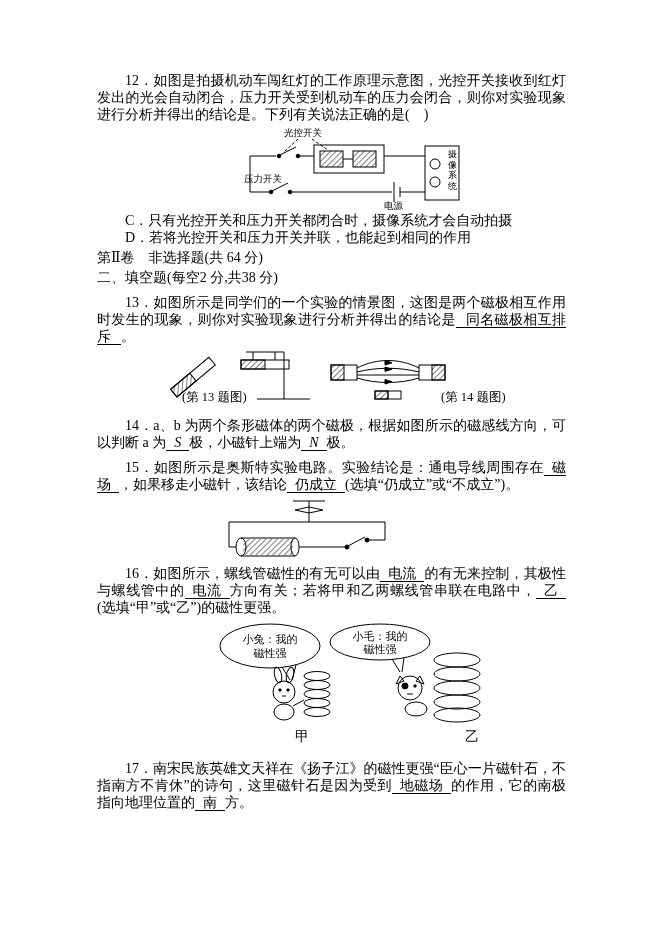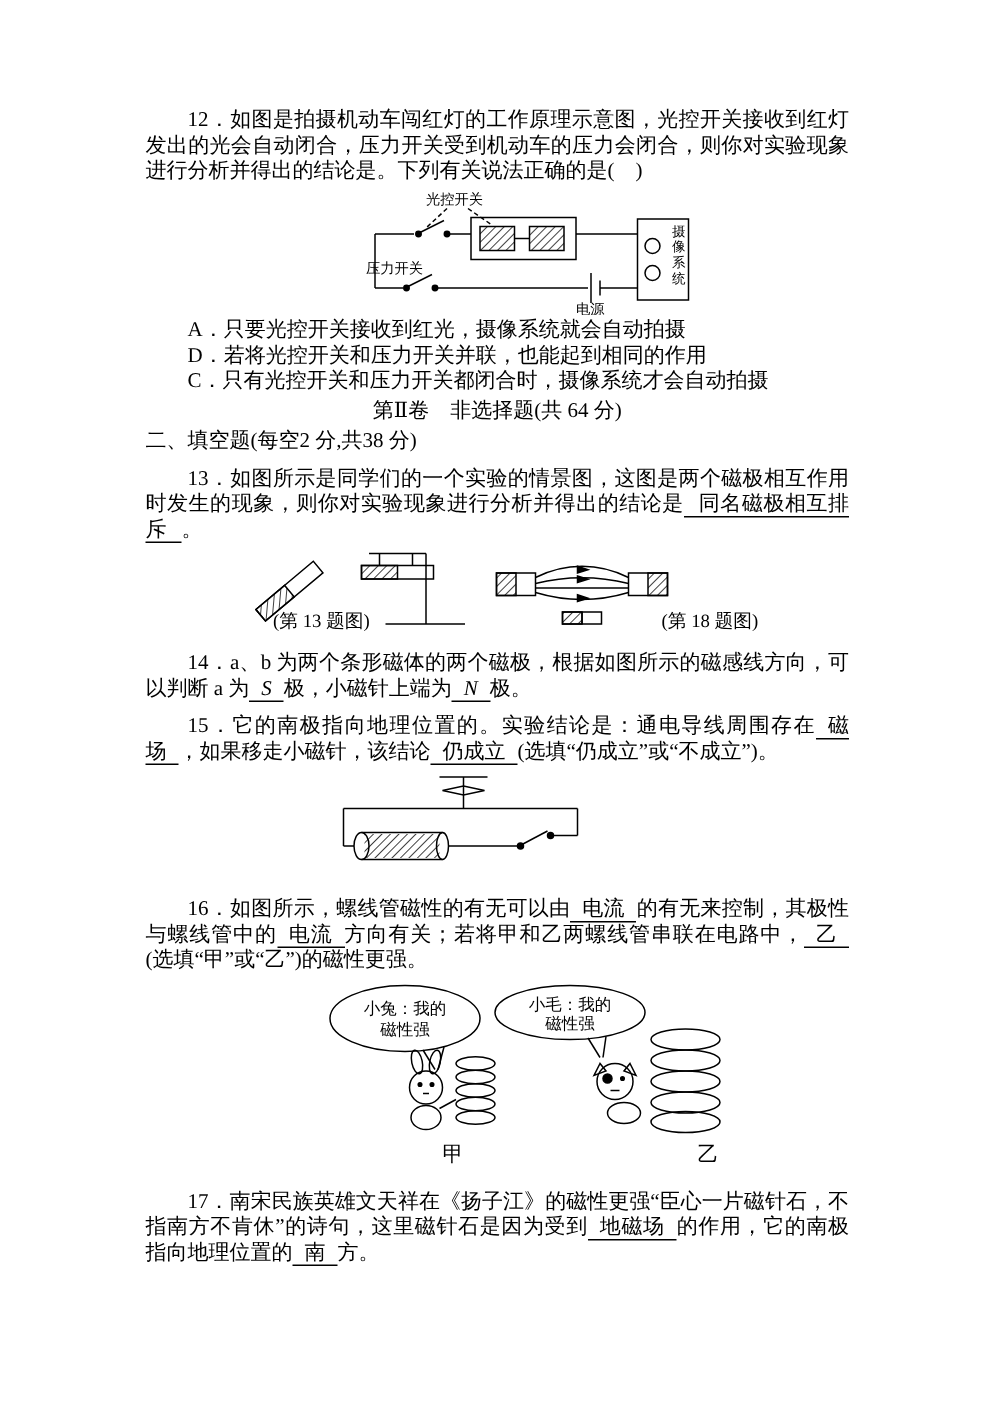--- a/index.html
+++ b/index.html
@@ -3,21 +3,21 @@
 <meta charset="utf-8">
 <style>
   html,body{margin:0;padding:0}
   body{width:661px;height:935px;background:#fff;color:#000;
        font-family:"Liberation Serif","DejaVu Serif",serif;
        font-size:14px;overflow:hidden}
   .page{padding:72px 95px 0 97px}
   p{margin:0;line-height:17px;text-align:justify}
   .q{text-indent:2em}
   .opt{text-indent:2em}
-  .title{text-align:center;text-indent:0;margin-top:3px}
+  .title{text-align:left;text-indent:0;margin-top:3px}
   .fill{text-indent:0;margin-top:3px}
   .mt{margin-top:8px}
   .blank{border-bottom:1px solid #000;padding:0 8px}
   .wide{padding:0 10px}
   .it{font-style:italic}
   svg{display:block}
   svg line,svg path,svg rect,svg circle,svg ellipse,svg polygon,svg polyline{stroke:#000;stroke-width:1;fill:none}
   svg text{fill:#000;stroke:none}
   .fig12{margin:3px 0 2px 145px}
   .figrow{position:relative;height:60px;margin-top:2px}
@@ -73,23 +73,22 @@
       <text x="142" y="83" font-size="9.5">电源</text>
       <line x1="158" y1="66" x2="183" y2="66"></line>
       <rect x="183" y="20" width="34" height="54"></rect>
       <circle cx="193" cy="38" r="5"></circle>
       <circle cx="193" cy="56" r="5"></circle>
       <text x="206" y="31" font-size="9"><tspan x="206" dy="0">摄</tspan><tspan x="206" dy="10.5">像</tspan><tspan x="206" dy="10.5">系</tspan><tspan x="206" dy="10.5">统</tspan></text>
     </svg>
   </div>
 
   <div class="opts">
-    <p class="opt">A．只要光控开关接收到红光，摄像系统就会自动拍摄</p>
+    <p class="opt">C．只有光控开关和压力开关都闭合时，摄像系统才会自动拍摄</p>
     <p class="opt">D．若将光控开关和压力开关并联，也能起到相同的作用</p>
-    <p class="opt">C．只有光控开关和压力开关都闭合时，摄像系统才会自动拍摄</p>
   </div>
 
   <p class="title">第Ⅱ卷　非选择题(共 64 分)</p>
   <p class="fill">二、填空题(每空2 分,共38 分)</p>
 
   <p class="q mt"><span>13．</span><span>如图所示是同学们的一个实验的情景图，这图是两个磁极相互作用时发生的现象，则你对实验现象进行分析并得出的结论是</span><span class="blank wide">同名磁极相互排斥</span><span>。</span></p>
 
   <div class="figrow">
     <svg class="fig13" width="150" height="58" viewBox="0 0 150 58">
       <defs>
@@ -125,26 +124,26 @@
       <path d="M28,19 C48,14 70,14 90,19"></path>
       <line x1="28" y1="22" x2="90" y2="22"></line>
       <path d="M28,25 C48,31 70,31 90,25"></path>
       <polygon points="56,7.5 63,9.8 56,12" style="fill:#000"></polygon>
       <polygon points="56,14 63,16.2 56,18.4" style="fill:#000"></polygon>
       <polygon points="56,26.5 63,28.8 56,31" style="fill:#000"></polygon>
       <rect x="46" y="38" width="26" height="8"></rect>
       <line x1="59" y1="38" x2="59" y2="46"></line>
       <rect x="46" y="38" width="13" height="8" style="fill:url(#h3)"></rect>
     </svg>
-    <span class="cap cap14">(第 18 题图)</span>
+    <span class="cap cap14">(第 14 题图)</span>
   </div>
 
   <p class="q" style="margin-top:10px"><span>14．</span><span>a、b 为两个条形磁体的两个磁极，根据如图所示的磁感线方向，可以判断 a 为</span><span class="blank it">S</span><span>极，小磁针上端为</span><span class="blank it">N</span><span>极。</span></p>
 
-  <p class="q mt"><span>15．</span><span>它的南极指向地理位置的。实验结论是：通电导线周围存在</span><span class="blank">磁场</span><span>，如果移走小磁针，该结论</span><span class="blank">仍成立</span><span>(选填“仍成立”或“不成立”)。</span></p>
+  <p class="q mt"><span>15．</span><span>如图所示是奥斯特实验电路。实验结论是：通电导线周围存在</span><span class="blank">磁场</span><span>，如果移走小磁针，该结论</span><span class="blank">仍成立</span><span>(选填“仍成立”或“不成立”)。</span></p>
 
   <div class="fig15">
     <svg width="175" height="62" viewBox="0 0 175 62">
       <defs>
         <pattern id="h4" width="4" height="4" patternUnits="userSpaceOnUse" patternTransform="rotate(45)">
           <line x1="0" y1="0" x2="0" y2="4"></line>
         </pattern>
       </defs>
       <line x1="76" y1="4" x2="108" y2="4"></line>
       <line x1="92" y1="4" x2="92" y2="25"></line>
@@ -159,21 +158,21 @@
       <rect x="26" y="42" width="50" height="16" style="fill:url(#h4);stroke:none"></rect>
       <line x1="82" y1="50" x2="128" y2="50"></line>
       <circle cx="130" cy="50" r="2" style="fill:#000"></circle>
       <line x1="131" y1="49" x2="148" y2="40"></line>
       <circle cx="150" cy="43" r="2" style="fill:#000"></circle>
       <line x1="152" y1="43" x2="168" y2="43"></line>
       <line x1="168" y1="43" x2="168" y2="25"></line>
     </svg>
   </div>
 
-  <p class="q" style="margin-top:22px"><span>16．</span><span>如图所示，螺线管磁性的有无可以由</span><span class="blank">电流</span><span>的有无来控制，其极性与螺线管中的</span><span class="blank">电流</span><span>方向有关；若将甲和乙两螺线管串联在电路中，</span><span class="blank">乙</span><span>(选填“甲”或“乙”)的磁性更强。</span></p>
+  <p class="q" style="margin-top:6px"><span>16．</span><span>如图所示，螺线管磁性的有无可以由</span><span class="blank">电流</span><span>的有无来控制，其极性与螺线管中的</span><span class="blank">电流</span><span>方向有关；若将甲和乙两螺线管串联在电路中，</span><span class="blank">乙</span><span>(选填“甲”或“乙”)的磁性更强。</span></p>
 
   <div class="fig16">
     <svg width="290" height="104" viewBox="0 0 290 104">
       <ellipse cx="58" cy="24" rx="50" ry="22"></ellipse>
       <line x1="70" y1="45" x2="78" y2="58"></line>
       <line x1="84" y1="43" x2="80" y2="58"></line>
       <text x="58" y="21" font-size="11" text-anchor="middle">小兔：我的</text>
       <text x="58" y="35" font-size="11" text-anchor="middle">磁性强</text>
       <ellipse cx="66" cy="53" rx="3.5" ry="8" transform="rotate(-12 66 53)"></ellipse>
       <ellipse cx="78" cy="53" rx="3.5" ry="8" transform="rotate(12 78 53)"></ellipse>

